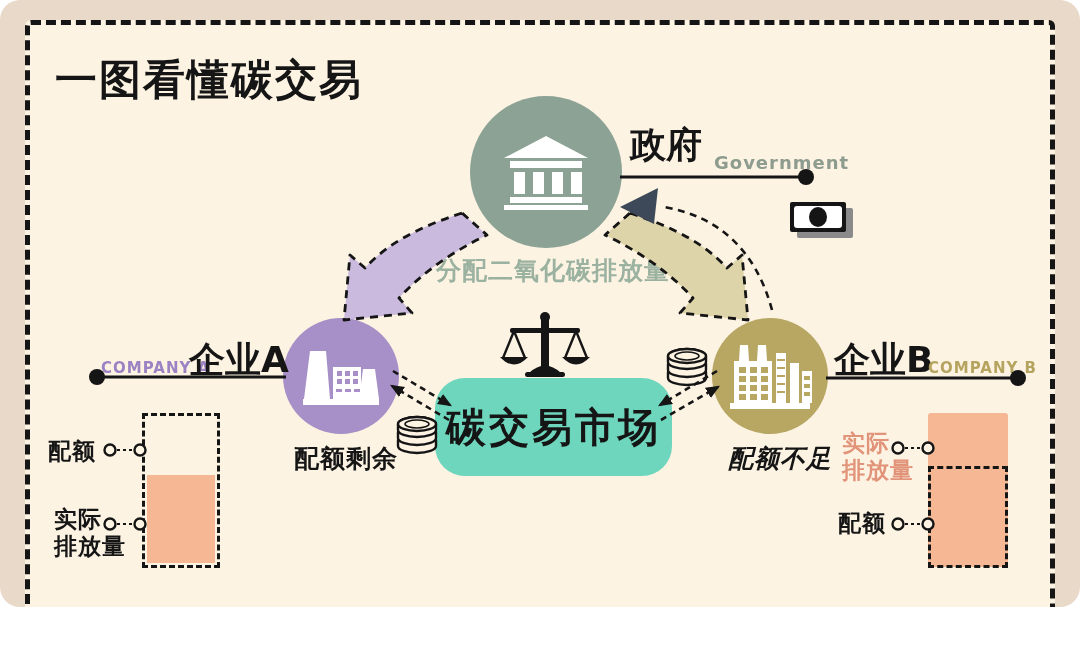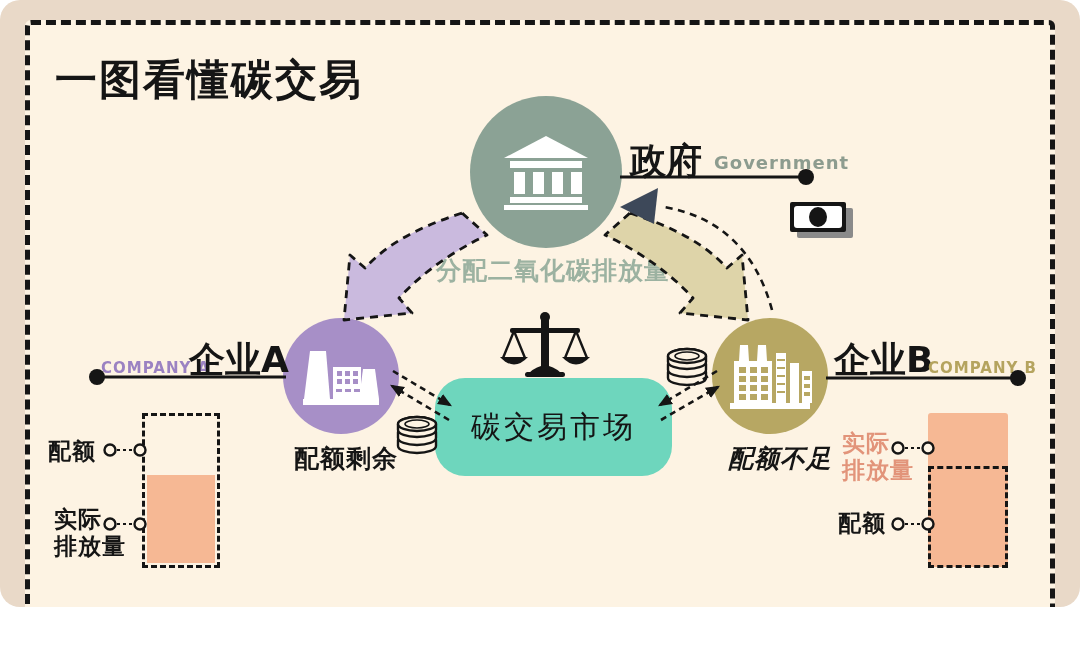--- a/index.html
+++ b/index.html
@@ -15,34 +15,34 @@
          border-radius:20px;overflow:hidden;}
   #panel{position:absolute;left:25px;top:20px;width:1030px;height:621px;
          box-sizing:border-box;border:5px dashed var(--ink);border-radius:6px;
          background:var(--panel-bg);}
   .abs{position:absolute;}
   #title{left:55px;top:52px;font-size:42px;font-weight:900;color:var(--ink);letter-spacing:2px;}
   .circle{border-radius:50%;display:flex;align-items:center;justify-content:center;}
   #gov-circle{left:470px;top:96px;width:152px;height:152px;background:var(--gov-circle);}
   #company-a-circle{left:283px;top:318px;width:116px;height:116px;background:var(--company-a-circle);}
   #company-b-circle{left:712px;top:318px;width:116px;height:116px;background:var(--company-b-circle);}
-  #gov-zh{left:630px;top:137px;font-size:36px;font-weight:900;color:var(--ink);}
+  #gov-zh{left:630px;top:121px;font-size:36px;font-weight:900;color:var(--ink);}
   #gov-en{left:714px;top:152px;font-size:18px;font-weight:700;color:var(--gov-text-en);letter-spacing:1px;}
   #allocation-label{left:430px;top:254px;width:240px;text-align:right;font-size:25px;
                     font-weight:800;color:var(--allocation-text);letter-spacing:1px;}
   #fine-label{left:762px;top:245px;font-size:23px;font-weight:700;color:var(--ink);letter-spacing:1px;}
   #company-a-en{left:101px;top:359px;font-size:15px;font-weight:700;color:var(--company-a-text);letter-spacing:1px;}
   #company-a-zh{left:189px;top:336px;font-size:36px;font-weight:900;color:var(--ink);}
   #company-b-zh{left:834px;top:336px;font-size:36px;font-weight:900;color:var(--ink);}
   #company-b-en{left:928px;top:359px;font-size:15px;font-weight:700;color:var(--company-b-text);letter-spacing:1px;}
   #status-a{left:294px;top:442px;font-size:25px;font-weight:800;color:var(--ink);letter-spacing:1px;}
   #status-b{left:728px;top:442px;font-size:25px;font-weight:800;color:var(--ink);letter-spacing:1px;font-style:italic;}
   #market-box{left:435px;top:378px;width:237px;height:98px;border-radius:30px;
               background:var(--market-box);display:flex;align-items:center;justify-content:center;}
-  #market-label{font-size:30px;font-weight:400;color:var(--ink);letter-spacing:3px;}
+  #market-label{font-size:40px;font-weight:700;color:var(--ink);letter-spacing:3px;}
   
   #chart-a-box{left:142px;top:413px;width:78px;height:155px;box-sizing:border-box;
                border:3px dashed var(--ink);}
   #chart-a-fill{position:absolute;left:2px;right:2px;bottom:2px;height:88px;background:var(--bar-fill);}
   #chart-b-bar{left:928px;top:413px;width:80px;height:154px;background:var(--bar-fill);border-radius:3px 3px 0 0;}
   #chart-b-box{left:928px;top:466px;width:80px;height:102px;box-sizing:border-box;
                border:3px dashed var(--ink);}
   .chart-lbl{font-size:23px;font-weight:800;color:var(--ink);letter-spacing:1px;}
   #quota-a{left:48px;top:436px;}
   #actual-a-1{left:54px;top:504px;} #actual-a-2{left:54px;top:531px;}

